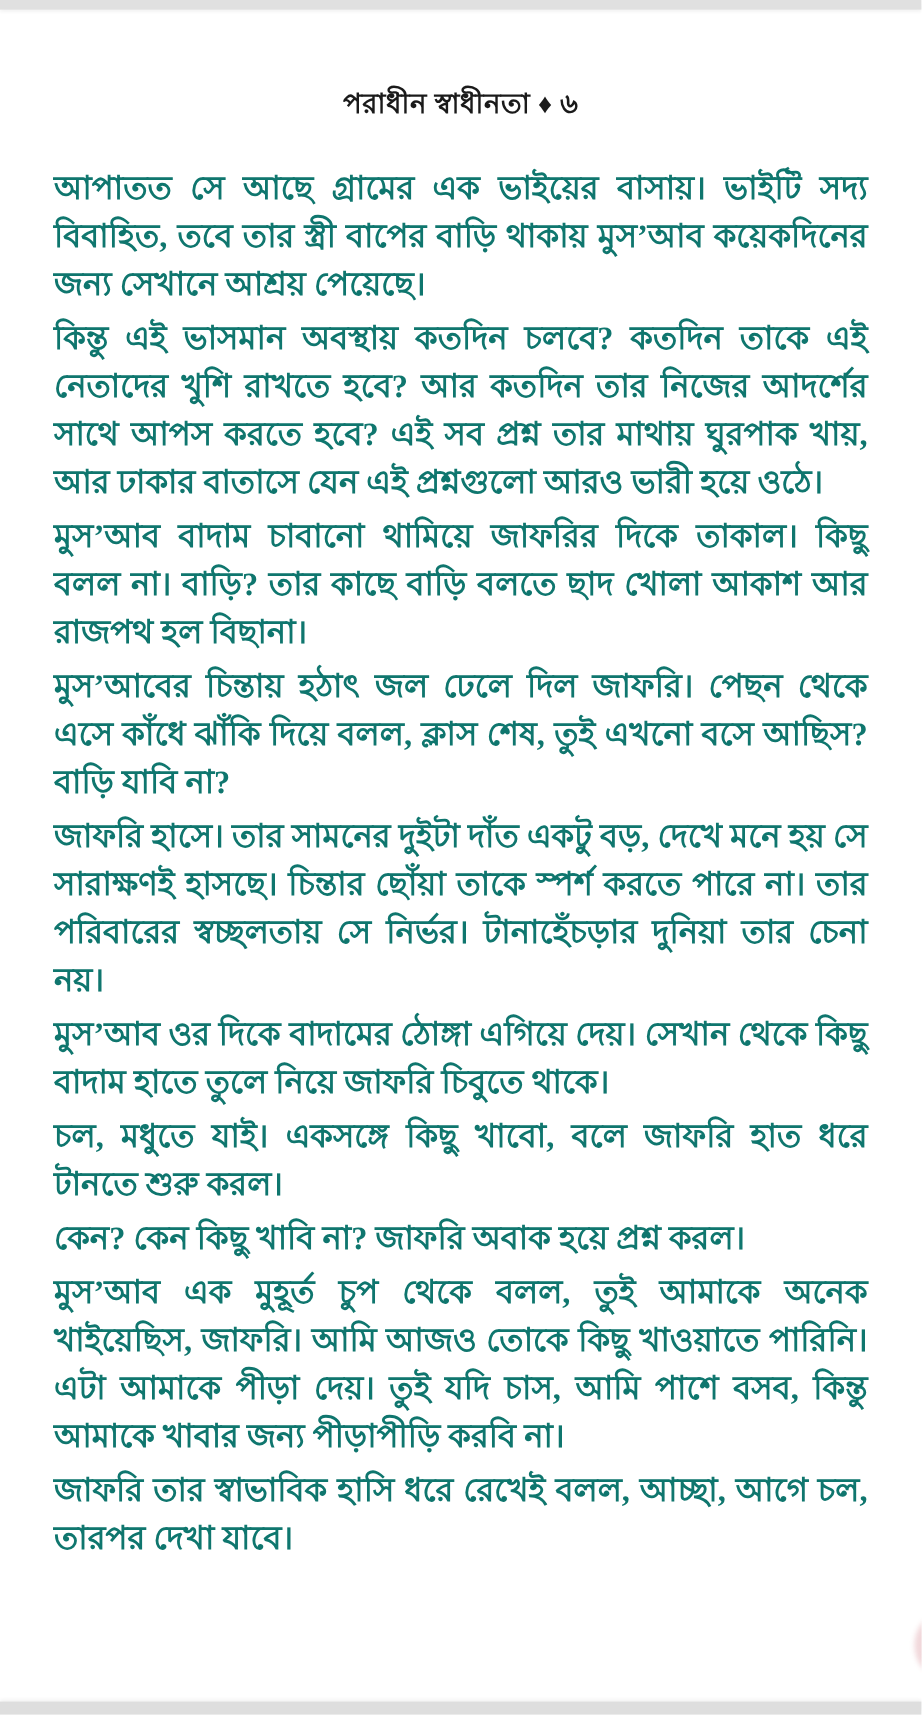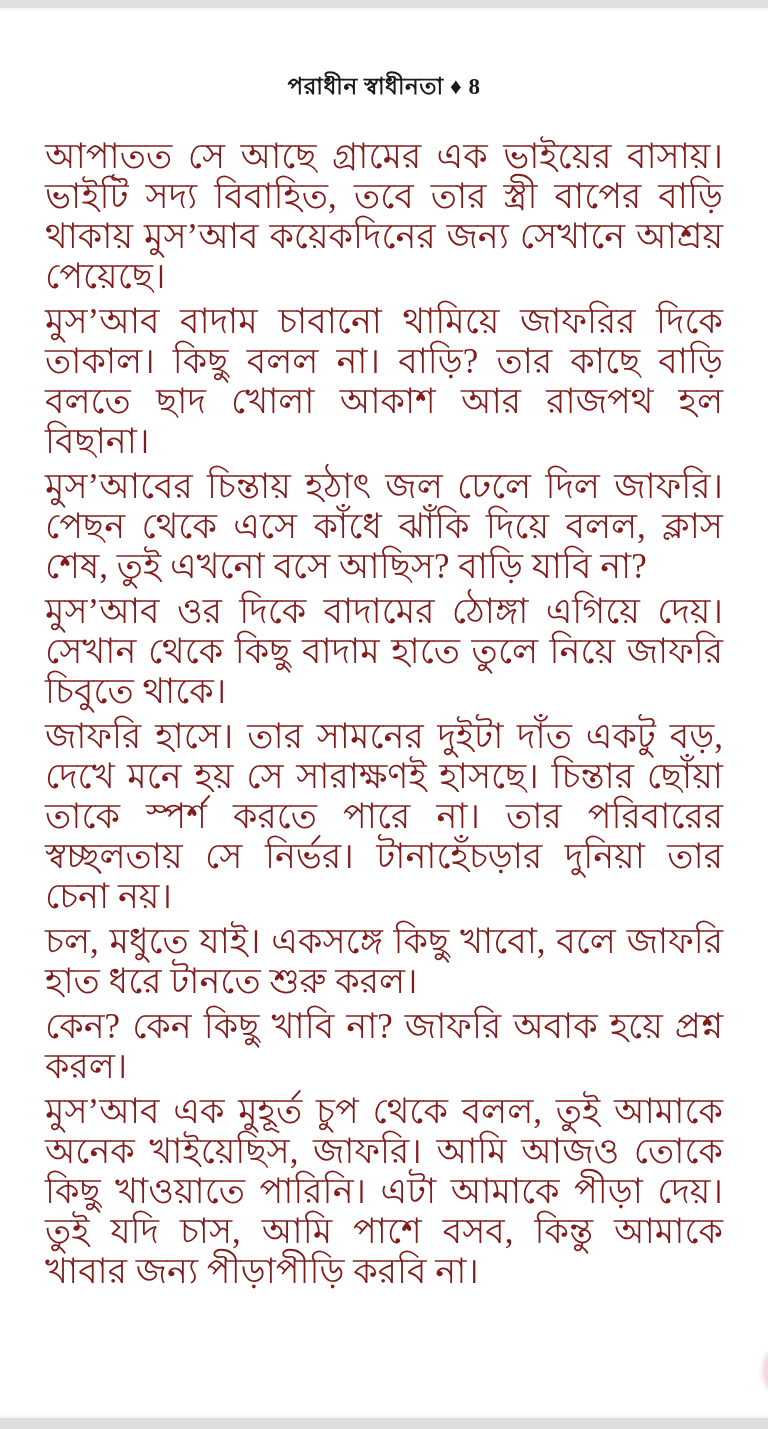--- a/index.html
+++ b/index.html
@@ -43,26 +43,26 @@
   }
   .page-header {
     text-align: center;
     font-size: 23px;
     font-weight: 600;
     letter-spacing: 0.5px;
     margin: 0 0 30px 0;
     color: #1a1a1a;
   }
   .para {
-    font-size: 35px;
-    font-weight: 400;
+    font-size: 27px;
+    font-weight: 700;
     line-height: 40px;
     text-align: justify;
     margin: 0 0 5px 0;
-    color: #7f1d1d;
+    color: #0f766e;
   }
   .edge-button {
     position: absolute;
     top: 1345px;
     right: -38px;
     width: 44px;
     height: 52px;
     border-radius: 50%;
     background: #d4868f;
     opacity: 0.32;
@@ -70,26 +70,28 @@
     z-index: 4;
     cursor: pointer;
   }
 </style>
 </head>
 <body>
 
 <div class="chrome-bar top"></div>
 
 <div class="page">
-  <div class="page-header">পরাধীন স্বাধীনতা ♦ 8</div>
+  <div class="page-header">পরাধীন স্বাধীনতা ♦ ৬</div>
   <p class="para">আপাতত সে আছে গ্রামের এক ভাইয়ের বাসায়। ভাইটি সদ্য বিবাহিত, তবে তার স্ত্রী বাপের বাড়ি থাকায় মুস’আব কয়েকদিনের জন্য সেখানে আশ্রয় পেয়েছে।</p>
+  <p class="para">কিন্তু এই ভাসমান অবস্থায় কতদিন চলবে? কতদিন তাকে এই নেতাদের খুশি রাখতে হবে? আর কতদিন তার নিজের আদর্শের সাথে আপস করতে হবে? এই সব প্রশ্ন তার মাথায় ঘুরপাক খায়, আর ঢাকার বাতাসে যেন এই প্রশ্নগুলো আরও ভারী হয়ে ওঠে।</p>
   <p class="para">মুস’আব বাদাম চাবানো থামিয়ে জাফরির দিকে তাকাল। কিছু বলল না। বাড়ি? তার কাছে বাড়ি বলতে ছাদ খোলা আকাশ আর রাজপথ হল বিছানা।</p>
   <p class="para">মুস’আবের চিন্তায় হঠাৎ জল ঢেলে দিল জাফরি। পেছন থেকে এসে কাঁধে ঝাঁকি দিয়ে বলল, ক্লাস শেষ, তুই এখনো বসে আছিস? বাড়ি যাবি না?</p>
+  <p class="para">জাফরি হাসে। তার সামনের দুইটা দাঁত একটু বড়, দেখে মনে হয় সে সারাক্ষণই হাসছে। চিন্তার ছোঁয়া তাকে স্পর্শ করতে পারে না। তার পরিবারের স্বচ্ছলতায় সে নির্ভর। টানাহেঁচড়ার দুনিয়া তার চেনা নয়।</p>
   <p class="para">মুস’আব ওর দিকে বাদামের ঠোঙ্গা এগিয়ে দেয়। সেখান থেকে কিছু বাদাম হাতে তুলে নিয়ে জাফরি চিবুতে থাকে।</p>
-  <p class="para">জাফরি হাসে। তার সামনের দুইটা দাঁত একটু বড়, দেখে মনে হয় সে সারাক্ষণই হাসছে। চিন্তার ছোঁয়া তাকে স্পর্শ করতে পারে না। তার পরিবারের স্বচ্ছলতায় সে নির্ভর। টানাহেঁচড়ার দুনিয়া তার চেনা নয়।</p>
   <p class="para">চল, মধুতে যাই। একসঙ্গে কিছু খাবো, বলে জাফরি হাত ধরে টানতে শুরু করল।</p>
   <p class="para">কেন? কেন কিছু খাবি না? জাফরি অবাক হয়ে প্রশ্ন করল।</p>
   <p class="para">মুস’আব এক মুহূর্ত চুপ থেকে বলল, তুই আমাকে অনেক খাইয়েছিস, জাফরি। আমি আজও তোকে কিছু খাওয়াতে পারিনি। এটা আমাকে পীড়া দেয়। তুই যদি চাস, আমি পাশে বসব, কিন্তু আমাকে খাবার জন্য পীড়াপীড়ি করবি না।</p>
+  <p class="para">জাফরি তার স্বাভাবিক হাসি ধরে রেখেই বলল, আচ্ছা, আগে চল, তারপর দেখা যাবে।</p>
 </div>
 
 <div class="edge-button"></div>
 
 <div class="chrome-bar bottom"></div>
 
 </body></html>

